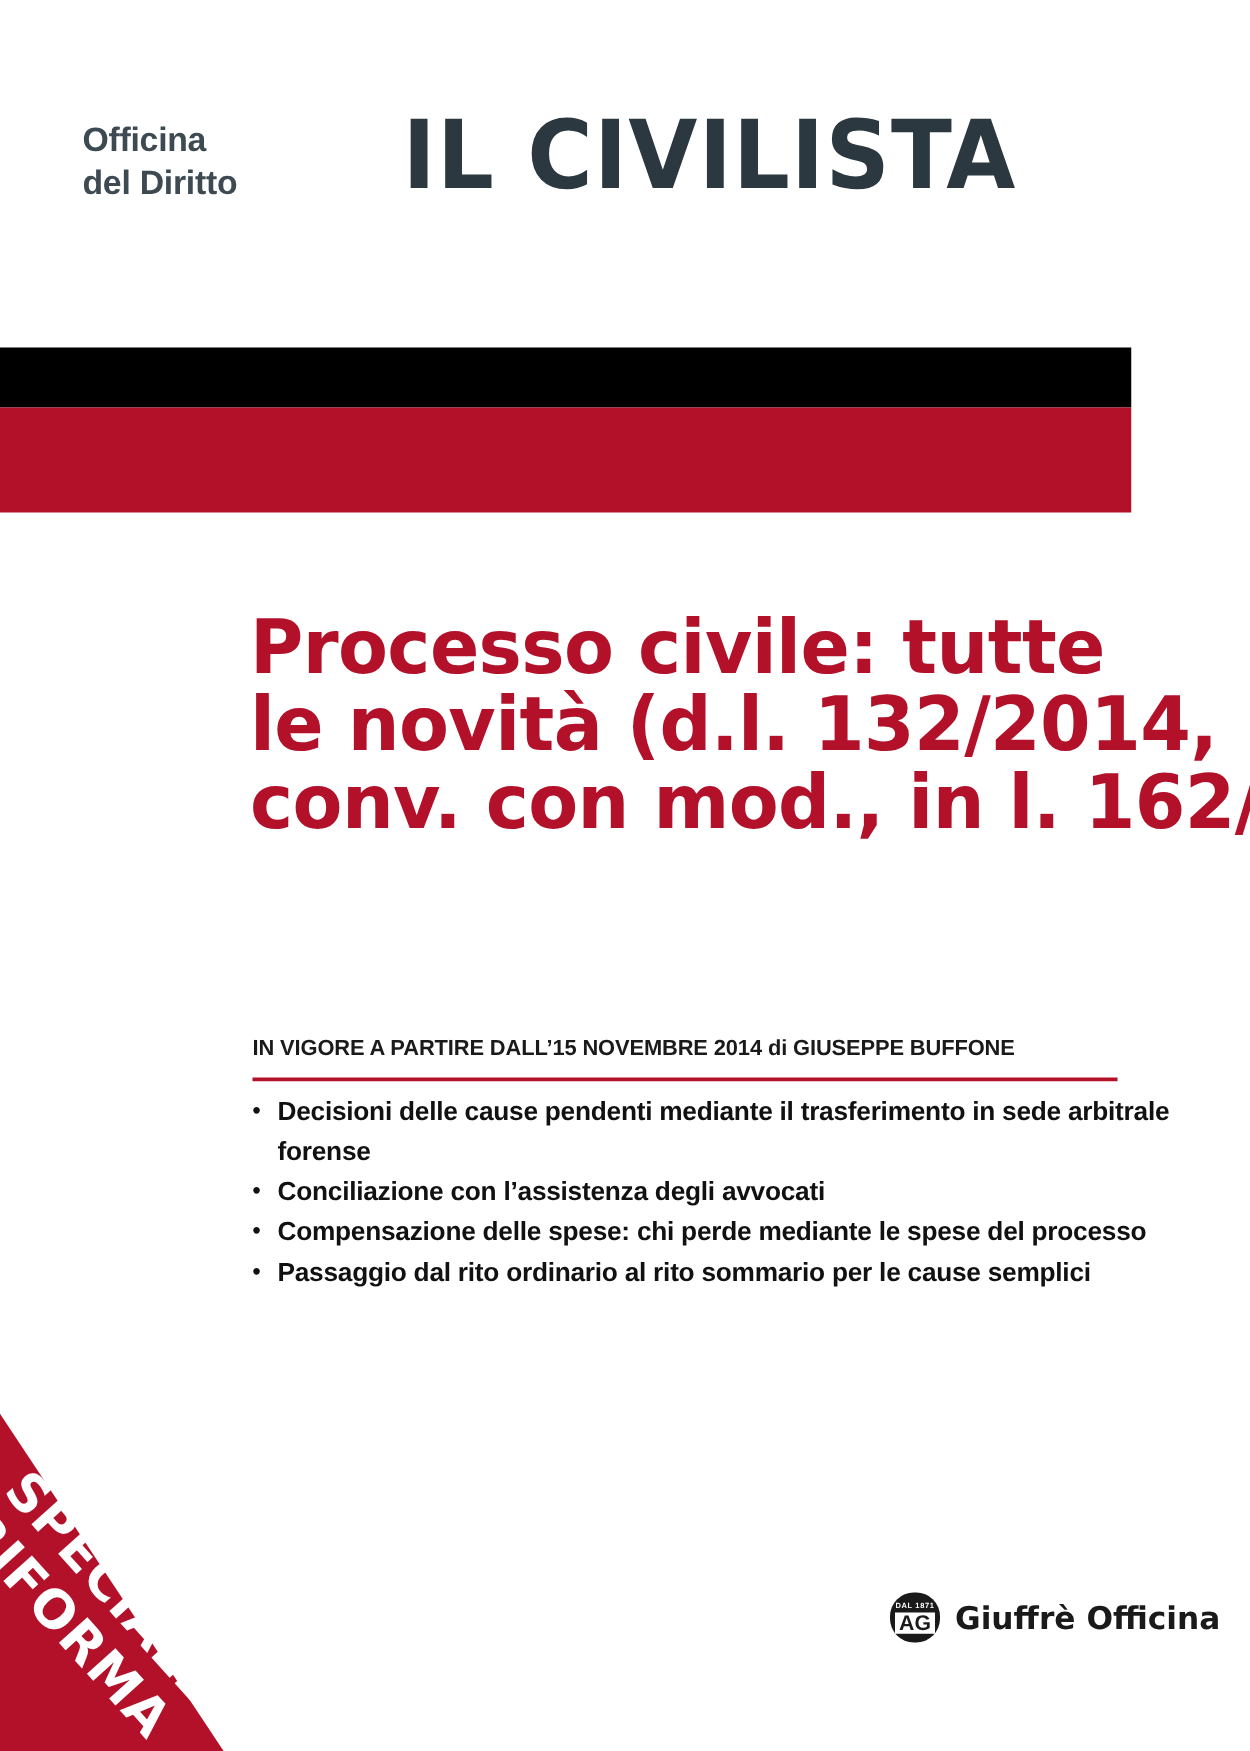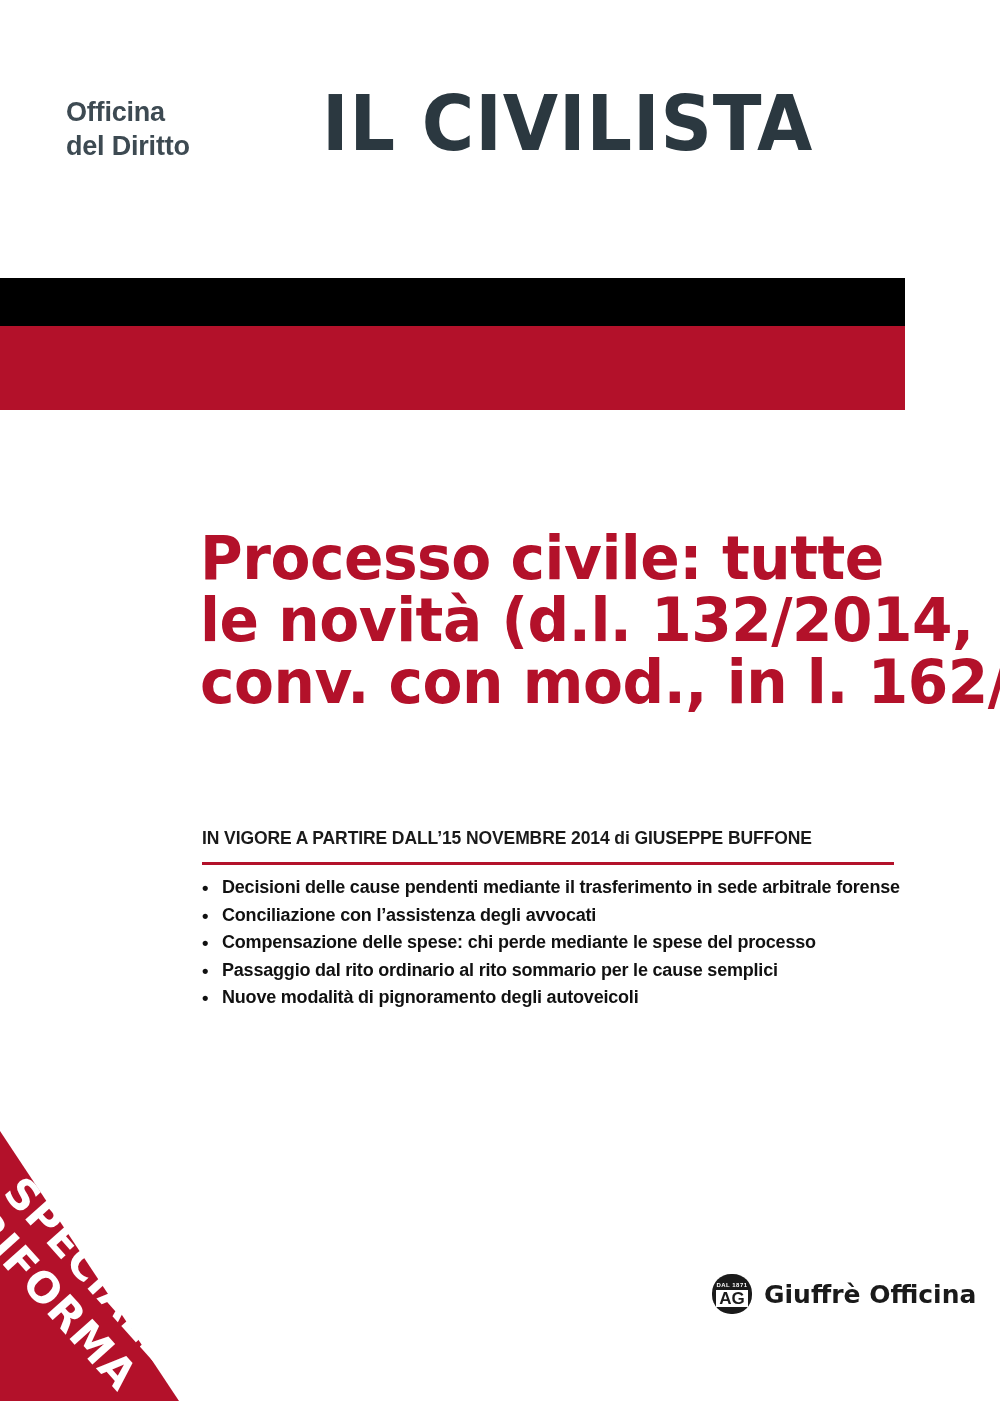--- a/index.html
+++ b/index.html
@@ -67,21 +67,21 @@
     top: 326px;
     width: 905px;
     height: 84px;
     background: #b3112a;
   }
 
   
   .title-block {
     position: absolute;
     left: 200px;
-    top: 528px;
+    top: 488px;
     width: 760px;
   }
   .title-line {
     font-family: "DejaVu Sans", sans-serif;
     font-weight: bold;
     color: #b3112a;
     font-size: 60px;
     line-height: 1.03;
     letter-spacing: -0.5px;
     white-space: nowrap;
@@ -121,21 +121,21 @@
     left: 200px;
     top: 874px;
     width: 740px;
     list-style: none;
     margin: 0;
     padding: 0;
   }
   .bullets li {
     position: relative;
     padding-left: 22px;
-    font-size: 18px;
+    font-size: 21px;
     font-weight: bold;
     color: #111111;
     line-height: 1.53;
     letter-spacing: -0.2px;
   }
   .bullets li::before {
     content: "•";
     position: absolute;
     left: 2px;
     top: 0;
@@ -244,21 +244,20 @@
   <div class="subtitle">
     <span class="strong">IN VIGORE A PARTIRE DALL’15 NOVEMBRE 2014</span><span> di </span><span class="author">GIUSEPPE BUFFONE</span>
   </div>
   <div class="rule"></div>
 
   <ul class="bullets">
     <li>Decisioni delle cause pendenti mediante il trasferimento in sede arbitrale forense</li>
     <li>Conciliazione con l’assistenza degli avvocati</li>
     <li>Compensazione delle spese: chi perde mediante le spese del processo</li>
     <li>Passaggio dal rito ordinario al rito sommario per le cause semplici</li>
-    <li>Nuove modalità di pignoramento degli autoveicoli</li>
   </ul>
 
   <div class="corner">
     <div class="corner-shape"></div>
     <div class="corner-text">
       <div>SPECIALE</div>
       <div>RIFORMA</div>
     </div>
   </div>
 

